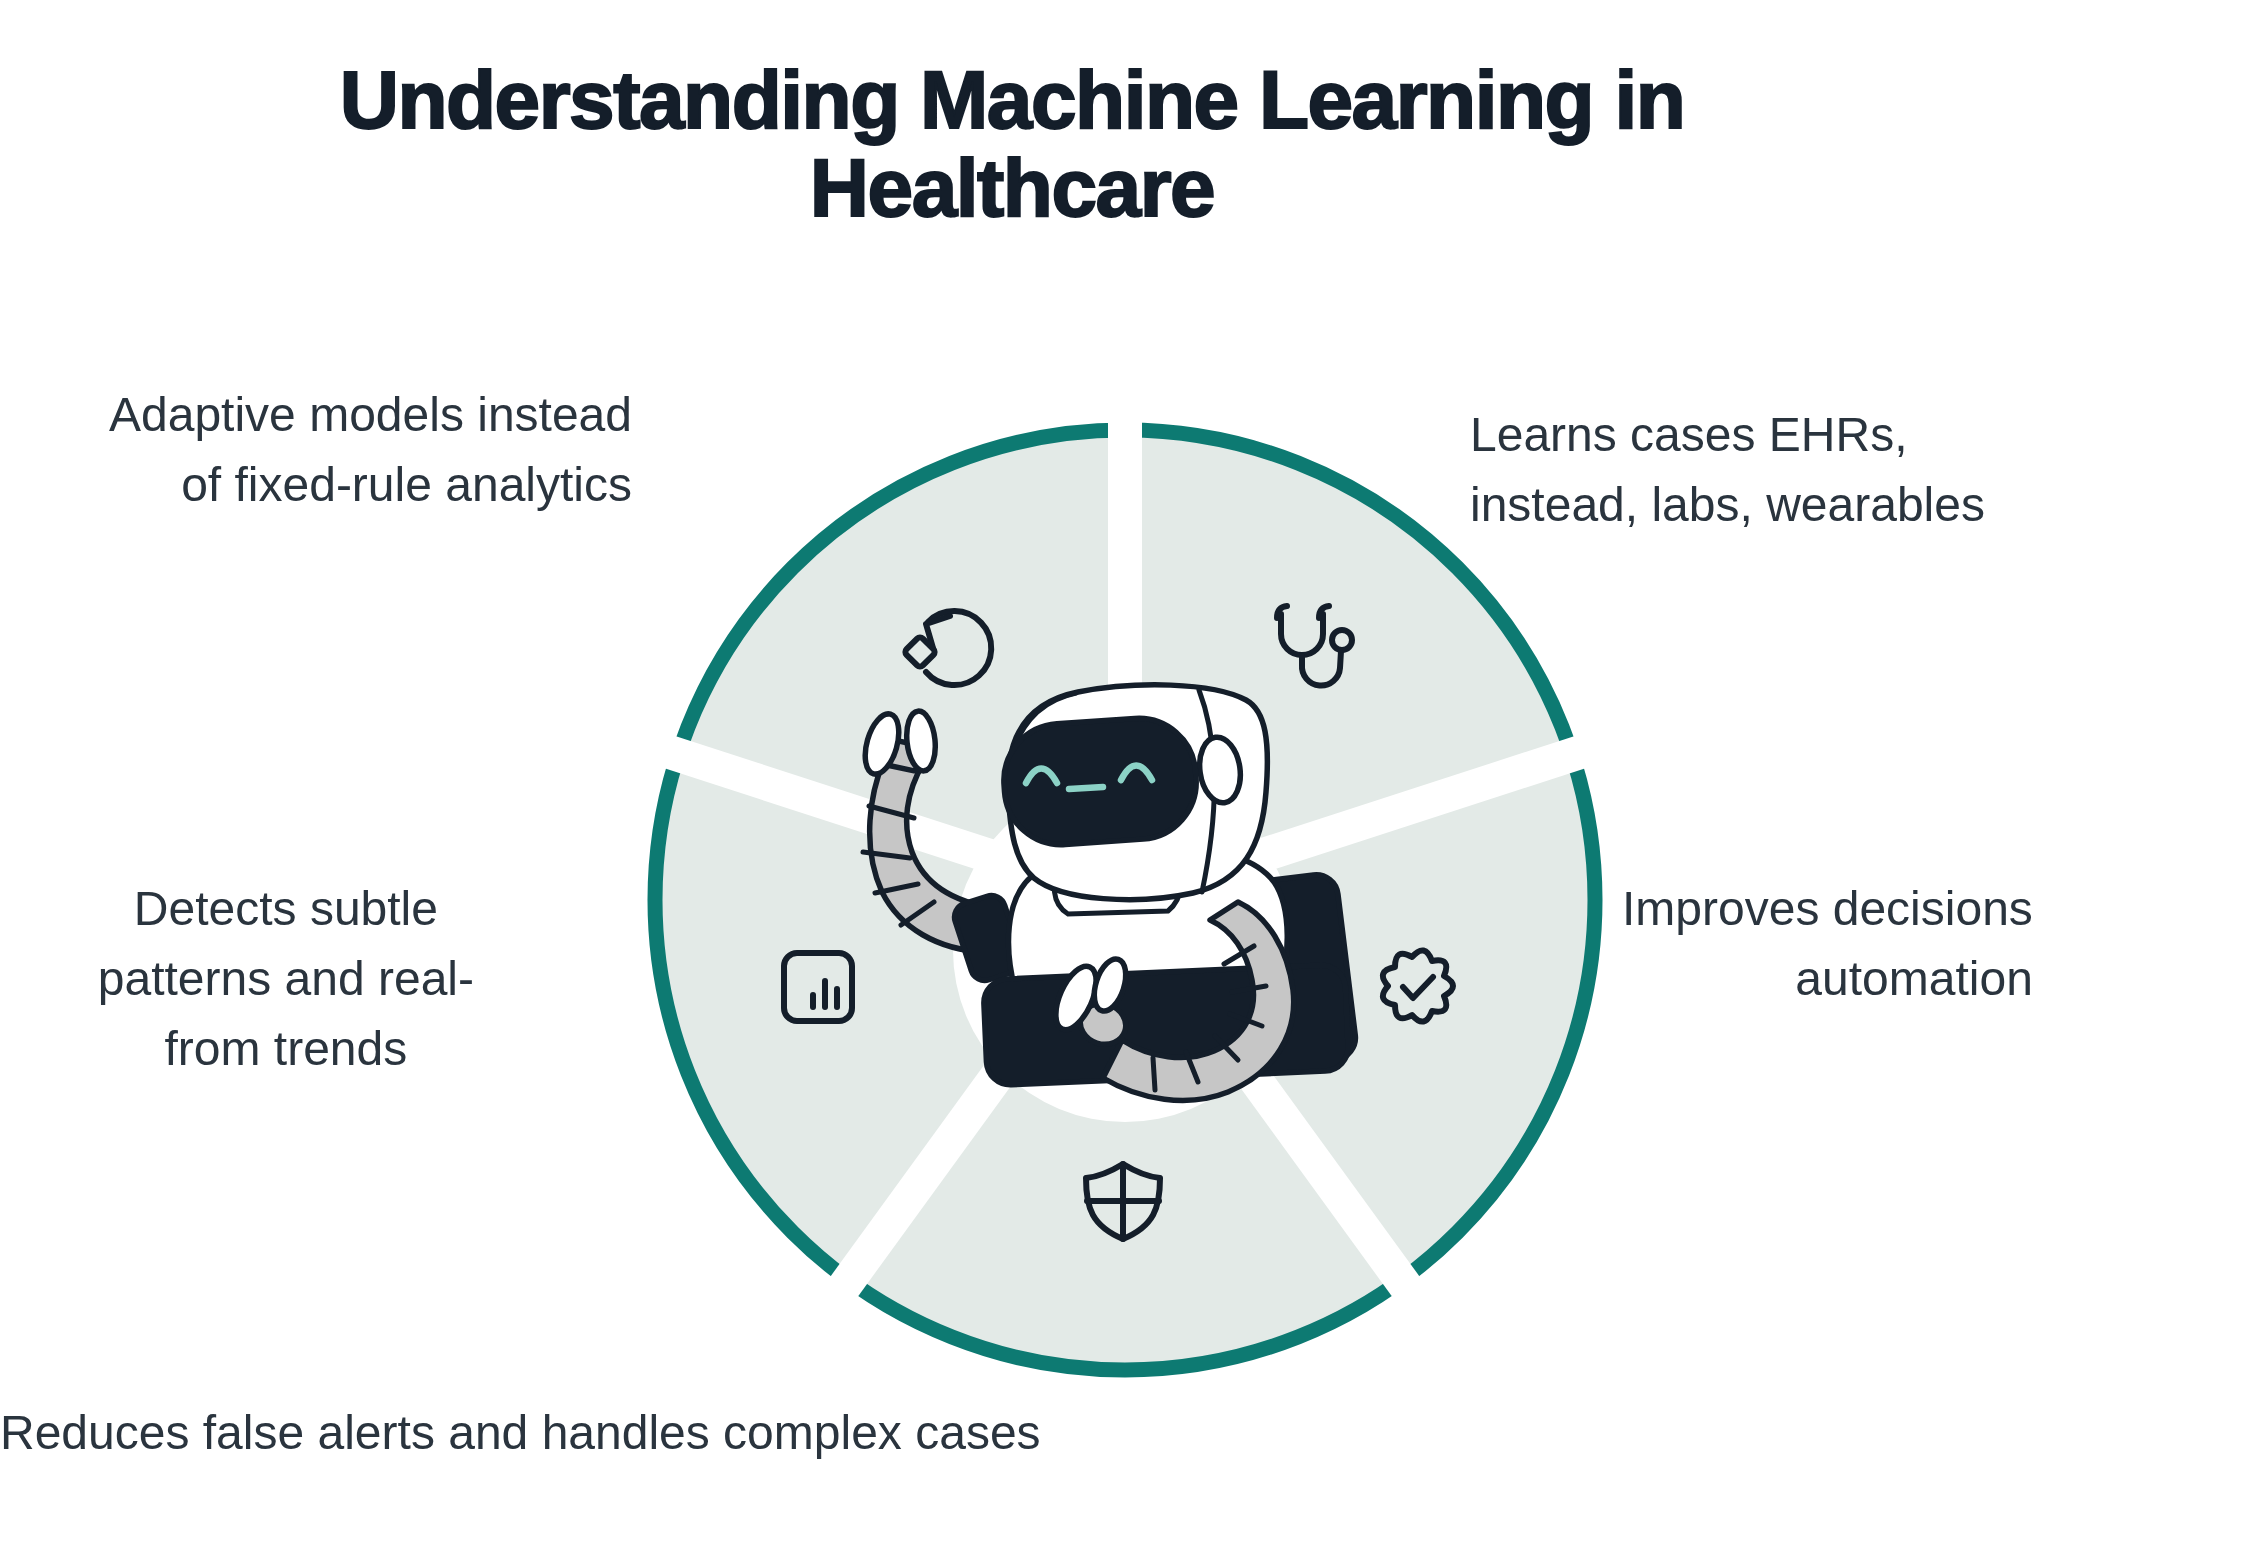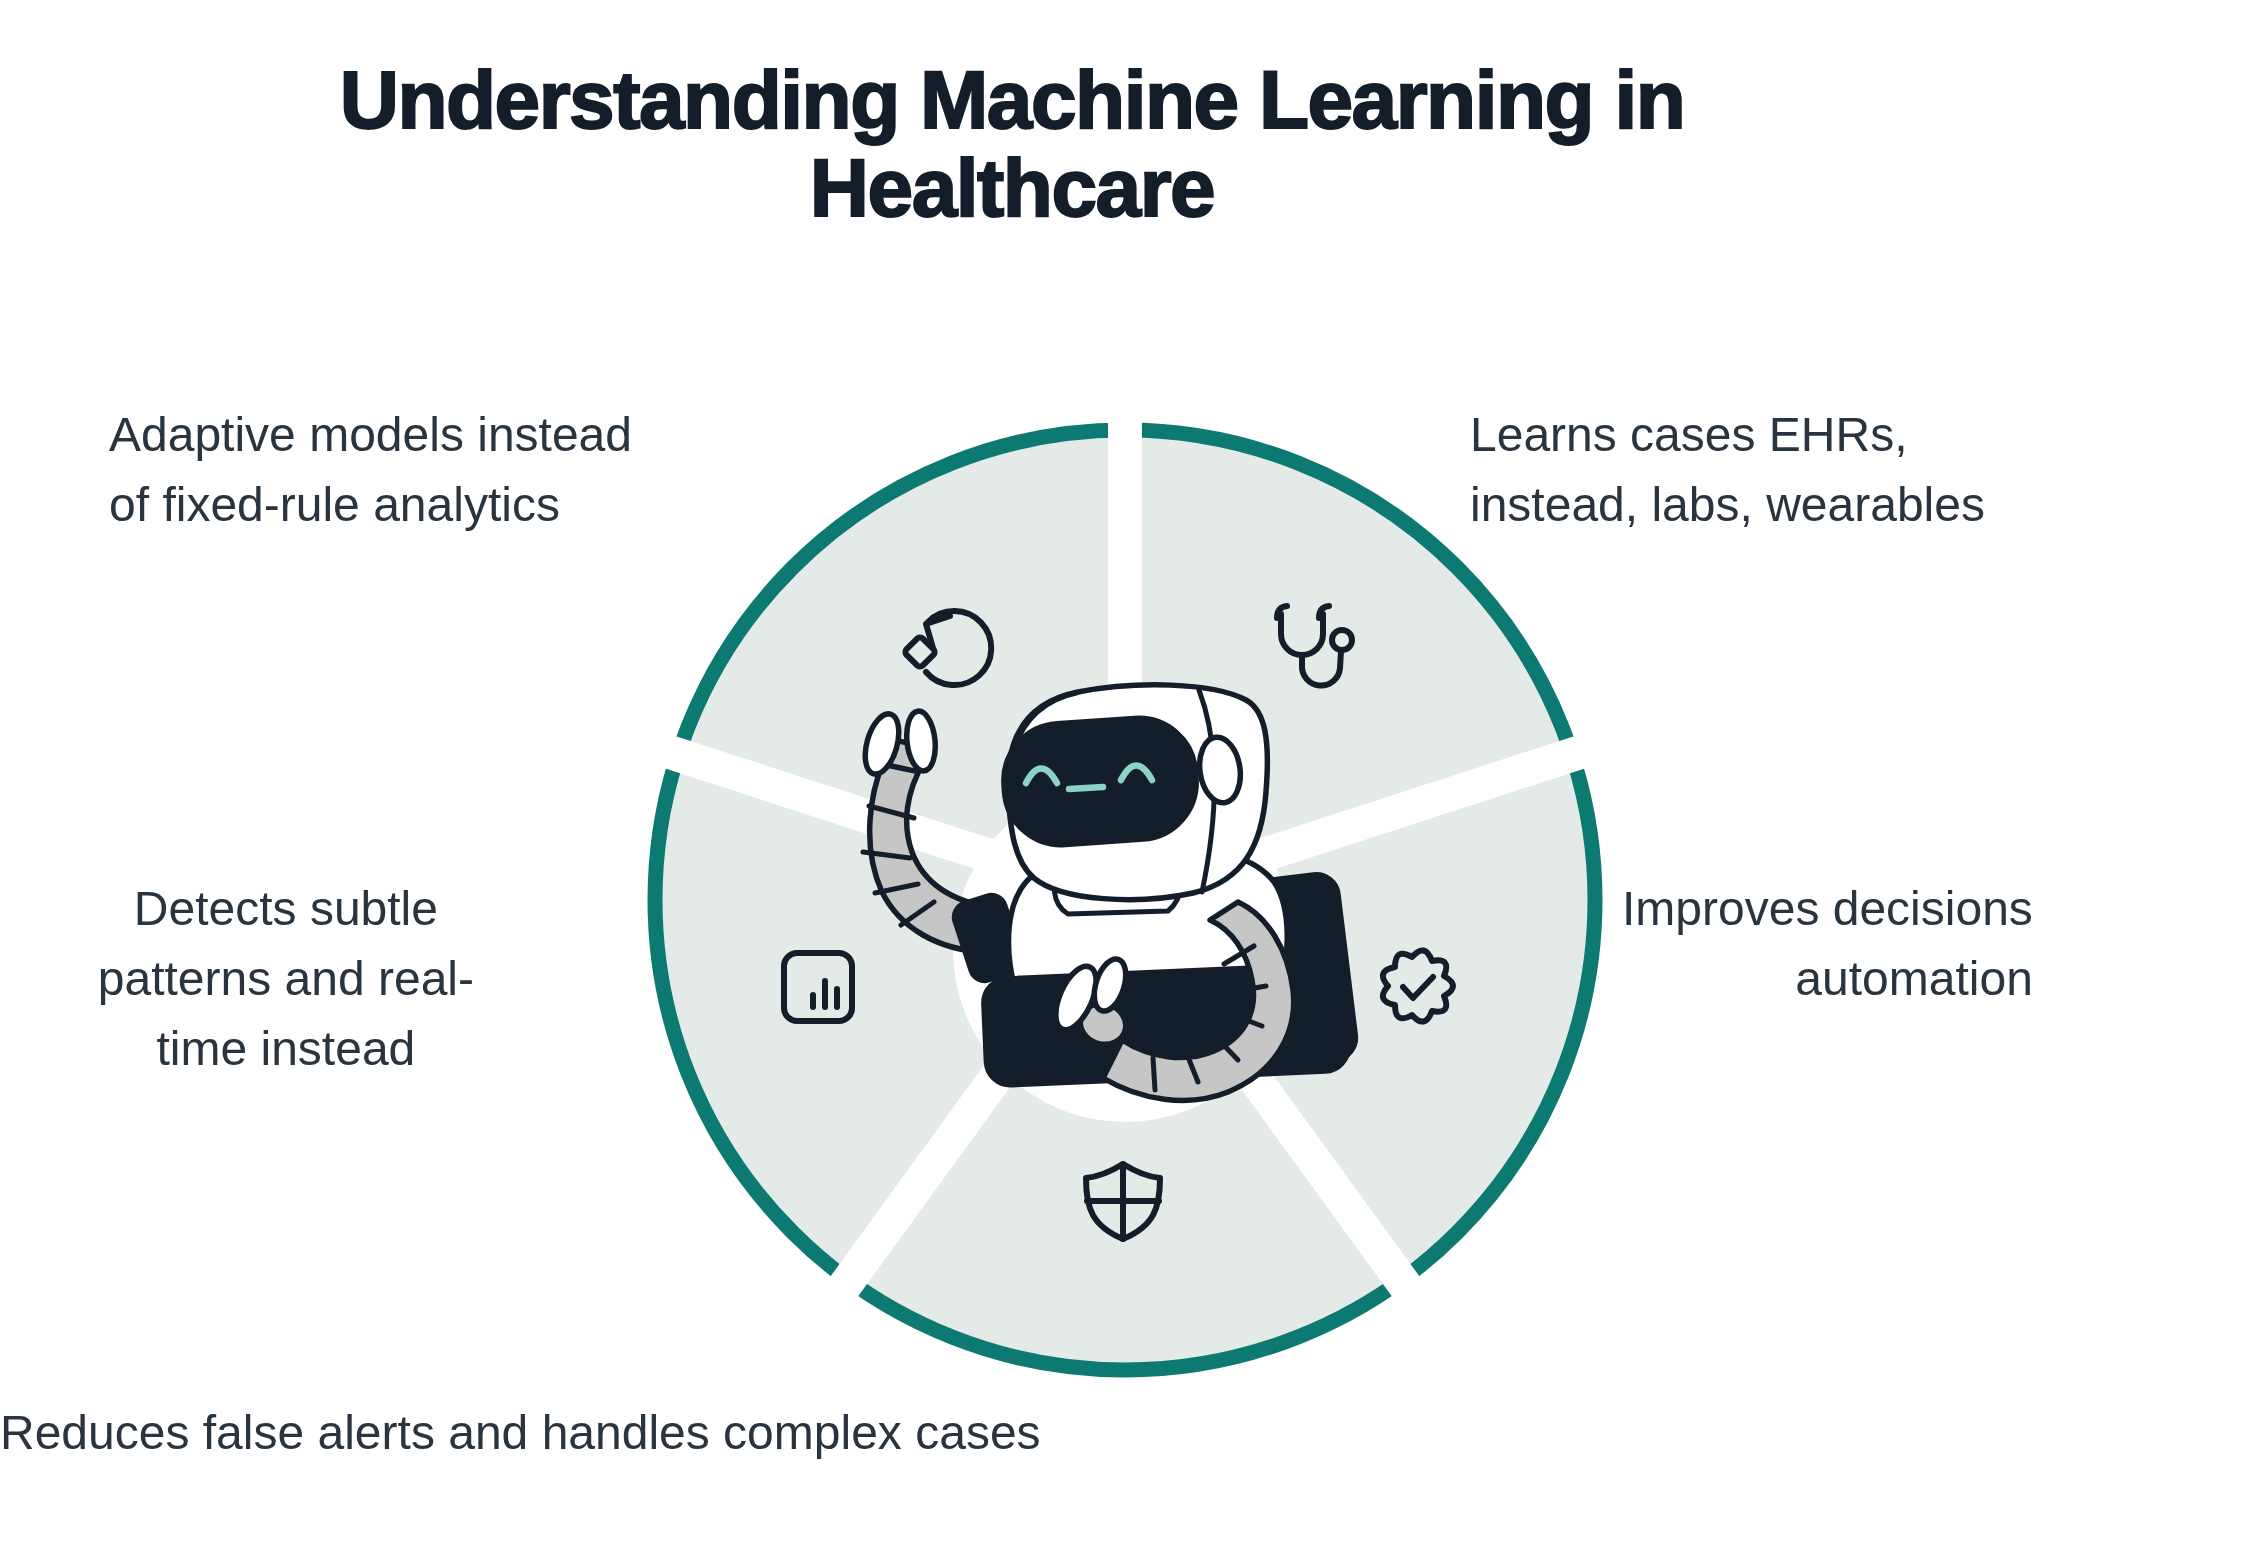--- a/index.html
+++ b/index.html
@@ -24,21 +24,21 @@
     position:absolute;top:56px;left:-30px;width:100%;
     text-align:center;color:var(--ink);
     font-size:82px;line-height:88px;font-weight:700;letter-spacing:-1.5px;
     -webkit-text-stroke:2px var(--ink);
   }
   .label{
     position:absolute;font-size:48px;line-height:70px;color:var(--text-color);
     font-weight:400;white-space:nowrap;
   }
   .label span{display:block;}
-  #lbl-tl{top:400px;right:1452px;}
+  #lbl-tl{top:380px;right:1452px;text-align:right;}
   #lbl-tr{top:400px;left:1470px;text-align:left;}
   #lbl-l{top:874px;right:1610px;text-align:center;}
   #lbl-r{top:874px;left:1622px;text-align:right;}
   #lbl-b{top:1398px;left:0;width:100%;text-align:left;}
 
   
   .c-fill{fill:var(--mint-fill);}
   .c-ring{fill:none;stroke:var(--accent-teal);stroke-width:15;}
   .gap{fill:#fff;}
   .icon{fill:none;stroke:var(--ink);stroke-width:6;stroke-linecap:round;stroke-linejoin:round;}
@@ -171,21 +171,21 @@
   </div>
 
   <div class="label" id="lbl-tr">
     <span>Learns cases EHRs,</span>
     <span>instead, labs, wearables</span>
   </div>
 
   <div class="label" id="lbl-l">
     <span>Detects subtle</span>
     <span>patterns and real-</span>
-    <span>time instead</span>
+    <span>from trends</span>
   </div>
 
   <div class="label" id="lbl-r">
     <span>Improves decisions</span>
     <span>automation</span>
   </div>
 
   <div class="label" id="lbl-b">
     <span>Reduces false alerts and handles complex cases</span>
   </div>

